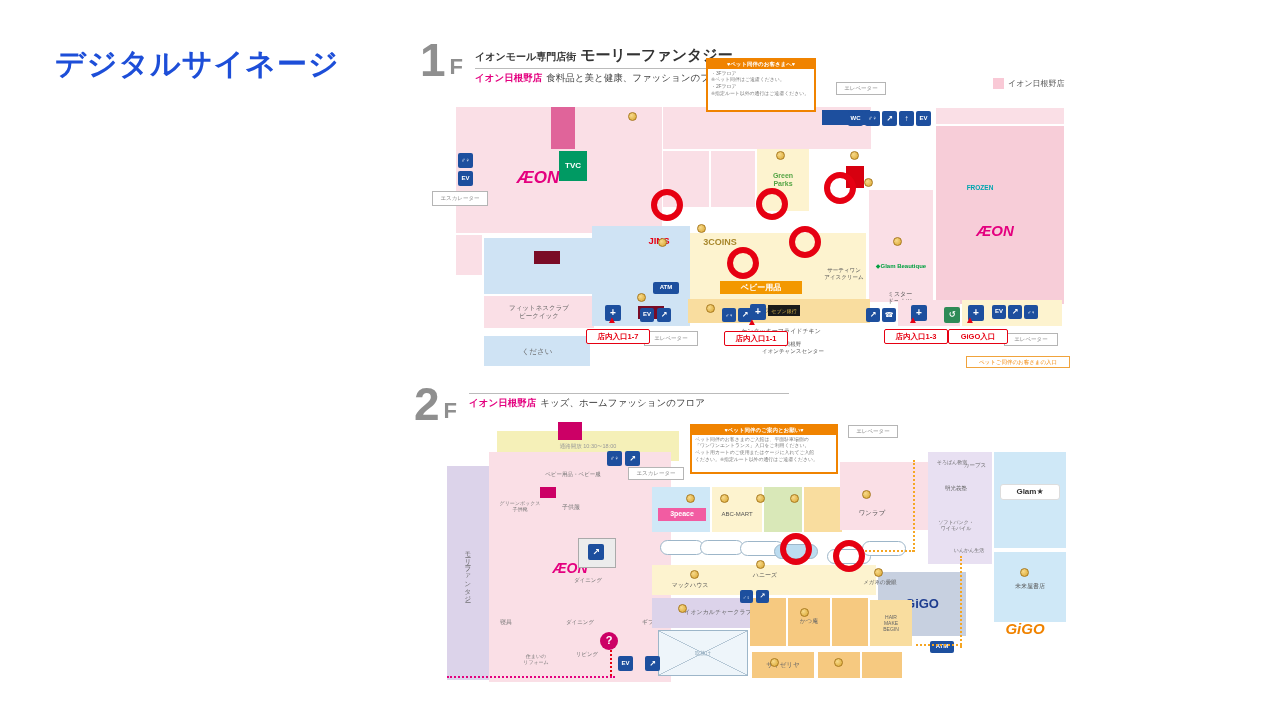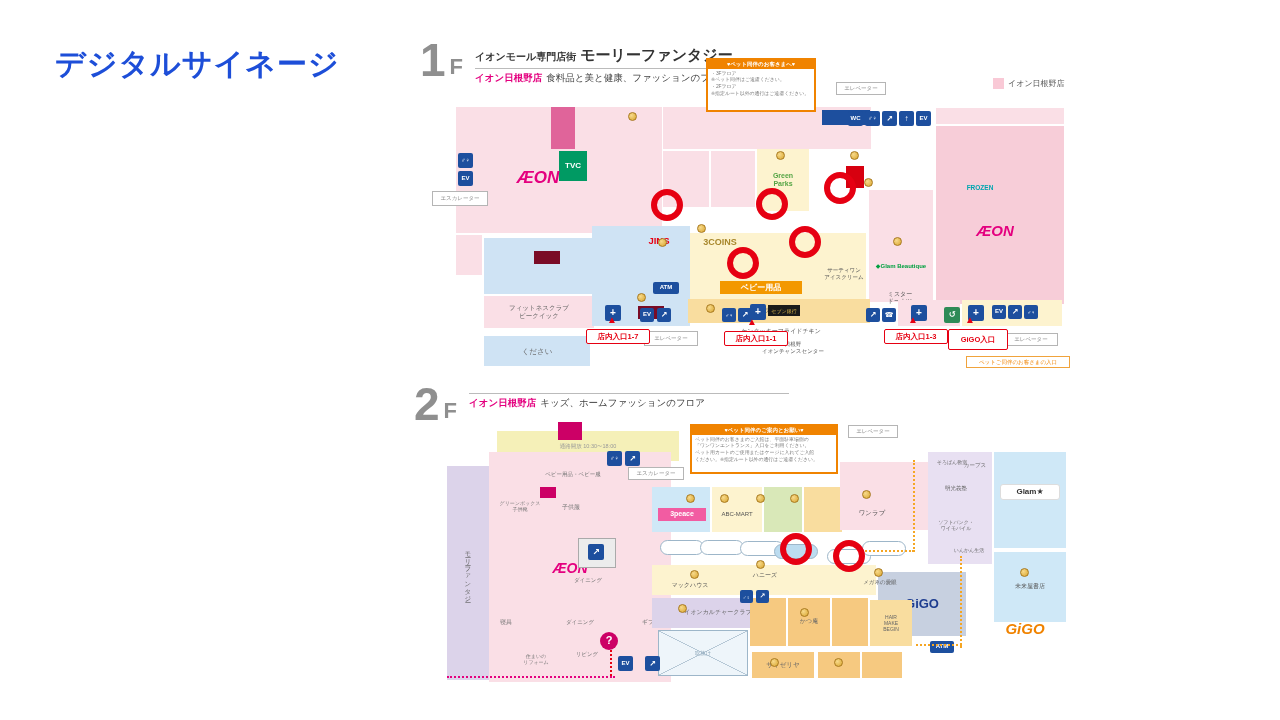--- a/index.html
+++ b/index.html
@@ -155,21 +155,21 @@
     <div class="el circle" style="left: 824px; top: 172px;"></div>
     <div class="el circle" style="left: 789px; top: 226px;"></div>
     <div class="el circle" style="left: 727px; top: 247px;"></div>
     <div class="el arrow" style="left: 606px; top: 314px; width: 12px; height: 12px; font-size: 10px;">▲</div>
     <div class="el entrance" style="left: 586px; top: 329px; width: 64px; height: 15px; font-size: 7.5px;">店内入口1-7</div>
     <div class="el arrow" style="left: 746px; top: 316px; width: 12px; height: 12px; font-size: 10px;">▲</div>
     <div class="el entrance" style="left: 724px; top: 331px; width: 64px; height: 15px; font-size: 7.5px;">店内入口1-1</div>
     <div class="el arrow" style="left: 907px; top: 314px; width: 12px; height: 12px; font-size: 10px;">▲</div>
     <div class="el entrance" style="left: 884px; top: 329px; width: 64px; height: 15px; font-size: 7.5px;">店内入口1-3</div>
     <div class="el arrow" style="left: 964px; top: 314px; width: 12px; height: 12px; font-size: 10px;">▲</div>
-    <div class="el entrance" style="left: 948px; top: 329px; width: 60px; height: 21px; font-size: 7.5px;">GiGO入口</div>
+    <div class="el entrance" style="left: 948px; top: 329px; width: 60px; height: 15px; font-size: 7.5px;">GiGO入口</div>
     <div class="el block" style="left: 497px; top: 431px; width: 182px; height: 30px; background: rgb(245, 240, 184); color: rgb(153, 153, 153); font-size: 5.5px;">通路開放 10:30〜18:00</div>
     <div class="el block" style="left: 558px; top: 422px; width: 24px; height: 18px; background: rgb(204, 0, 102);"></div>
     <div class="el block" style="left: 447px; top: 466px; width: 42px; height: 214px; background: rgb(220, 211, 234); color: rgb(102, 102, 102); font-size: 6.5px; writing-mode: vertical-rl;">モーリーファンタジー</div>
     <div class="el block" style="left: 489px; top: 452px; width: 182px; height: 230px; background: rgb(250, 223, 230);"></div>
     <div class="el text" style="left: 528px; top: 470px; width: 90px; height: 9px; color: rgb(119, 119, 119); font-size: 5.5px;">ベビー用品・ベビー服</div>
     <div class="el text" style="left: 498px; top: 499px; width: 44px; height: 14px; color: rgb(119, 119, 119); font-size: 5px;">グリーンボックス
 子供靴</div>
     <div class="el block" style="left: 540px; top: 487px; width: 16px; height: 11px; background: rgb(204, 0, 102);"></div>
     <div class="el text" style="left: 556px; top: 503px; width: 30px; height: 9px; color: rgb(119, 119, 119); font-size: 6px;">子供服</div>
     <div class="el text" style="left: 530px; top: 558px; width: 80px; height: 20px; color: rgb(228, 0, 127); font-size: 14px; font-weight: bold; font-style: italic;">ÆON</div>

